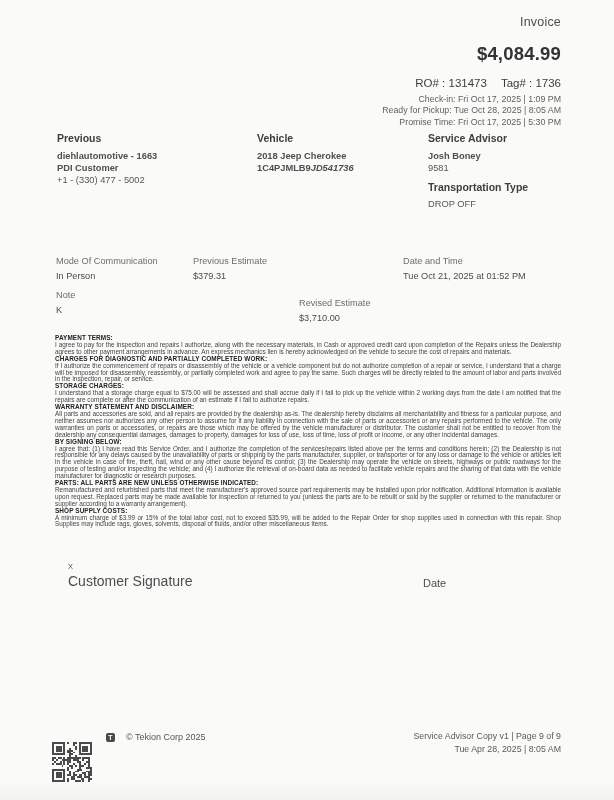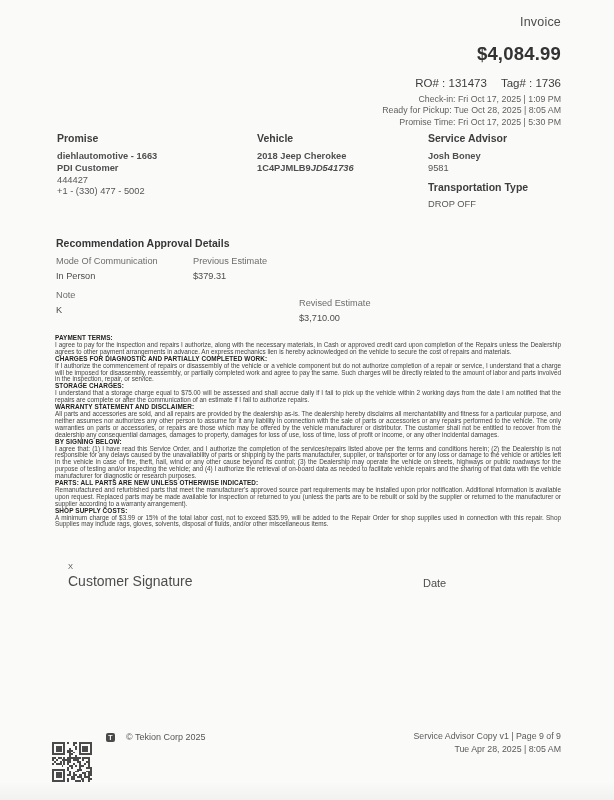--- a/index.html
+++ b/index.html
@@ -80,57 +80,59 @@
       <span>RO# : 131473</span><span class="tag">Tag# : 1736</span>
     </div>
     <div class="meta">
       <div>Check-in: Fri Oct 17, 2025 | 1:09 PM</div>
       <div>Ready for Pickup: Tue Oct 28, 2025 | 8:05 AM</div>
       <div>Promise Time: Fri Oct 17, 2025 | 5:30 PM</div>
     </div>
   </div>
 
   <div class="col col-customer">
-    <h3>Promise</h3>
+    <h3>Previous</h3>
     <div class="ln strong">diehlautomotive - 1663</div>
     <div class="ln strong">PDI Customer</div>
-    <div class="ln">444427</div>
     <div class="ln">+1 - (330) 477 - 5002</div>
   </div>
 
   <div class="col col-vehicle">
     <h3>Vehicle</h3>
     <div class="ln strong">2018 Jeep Cherokee</div>
     <div class="ln strong vin"><span>1C4PJMLB9</span><span class="suffix">JD541736</span></div>
   </div>
 
   <div class="col col-advisor">
     <h3>Service Advisor</h3>
     <div class="ln strong">Josh Boney</div>
     <div class="ln">9581</div>
   </div>
 
   <div class="transport">
     <h3>Transportation Type</h3>
     <div class="ln">DROP OFF</div>
   </div>
 
-  <div class="reco-title">Recommendation Approval Details</div>
 
   <div class="reco-field rf-0">
     <div class="lbl">Mode Of Communication</div>
     <div class="val">In Person</div>
   </div>
   <div class="reco-field rf-1">
     <div class="lbl">Previous Estimate</div>
     <div class="val">$379.31</div>
   </div>
   <div class="reco-field rf-2">
     <div class="lbl">Revised Estimate</div>
     <div class="val">$3,710.00</div>
+  </div>
+  <div class="reco-field rf-3">
+    <div class="lbl">Date and Time</div>
+    <div class="val">Tue Oct 21, 2025 at 01:52 PM</div>
   </div>
 
   <div class="reco-note">
     <div class="lbl">Note</div>
     <div class="val">K</div>
   </div>
 
   <div class="terms">
     <p><span class="term-head">PAYMENT TERMS:</span><span>I agree to pay for the inspection and repairs I authorize, along with the necessary materials, in Cash or approved credit card upon completion of the Repairs unless the Dealership agrees to other payment arrangements in advance. An express mechanics lien is hereby acknowledged on the vehicle to secure the cost of repairs and materials.</span></p>
     <p><span class="term-head">CHARGES FOR DIAGNOSTIC AND PARTIALLY COMPLETED WORK:</span><span>If I authorize the commencement of repairs or disassembly of the vehicle or a vehicle component but do not authorize completion of a repair or service, I understand that a charge will be imposed for disassembly, reassembly, or partially completed work and agree to pay the same. Such charges will be directly related to the amount of labor and parts involved in the inspection, repair, or service.</span></p>

